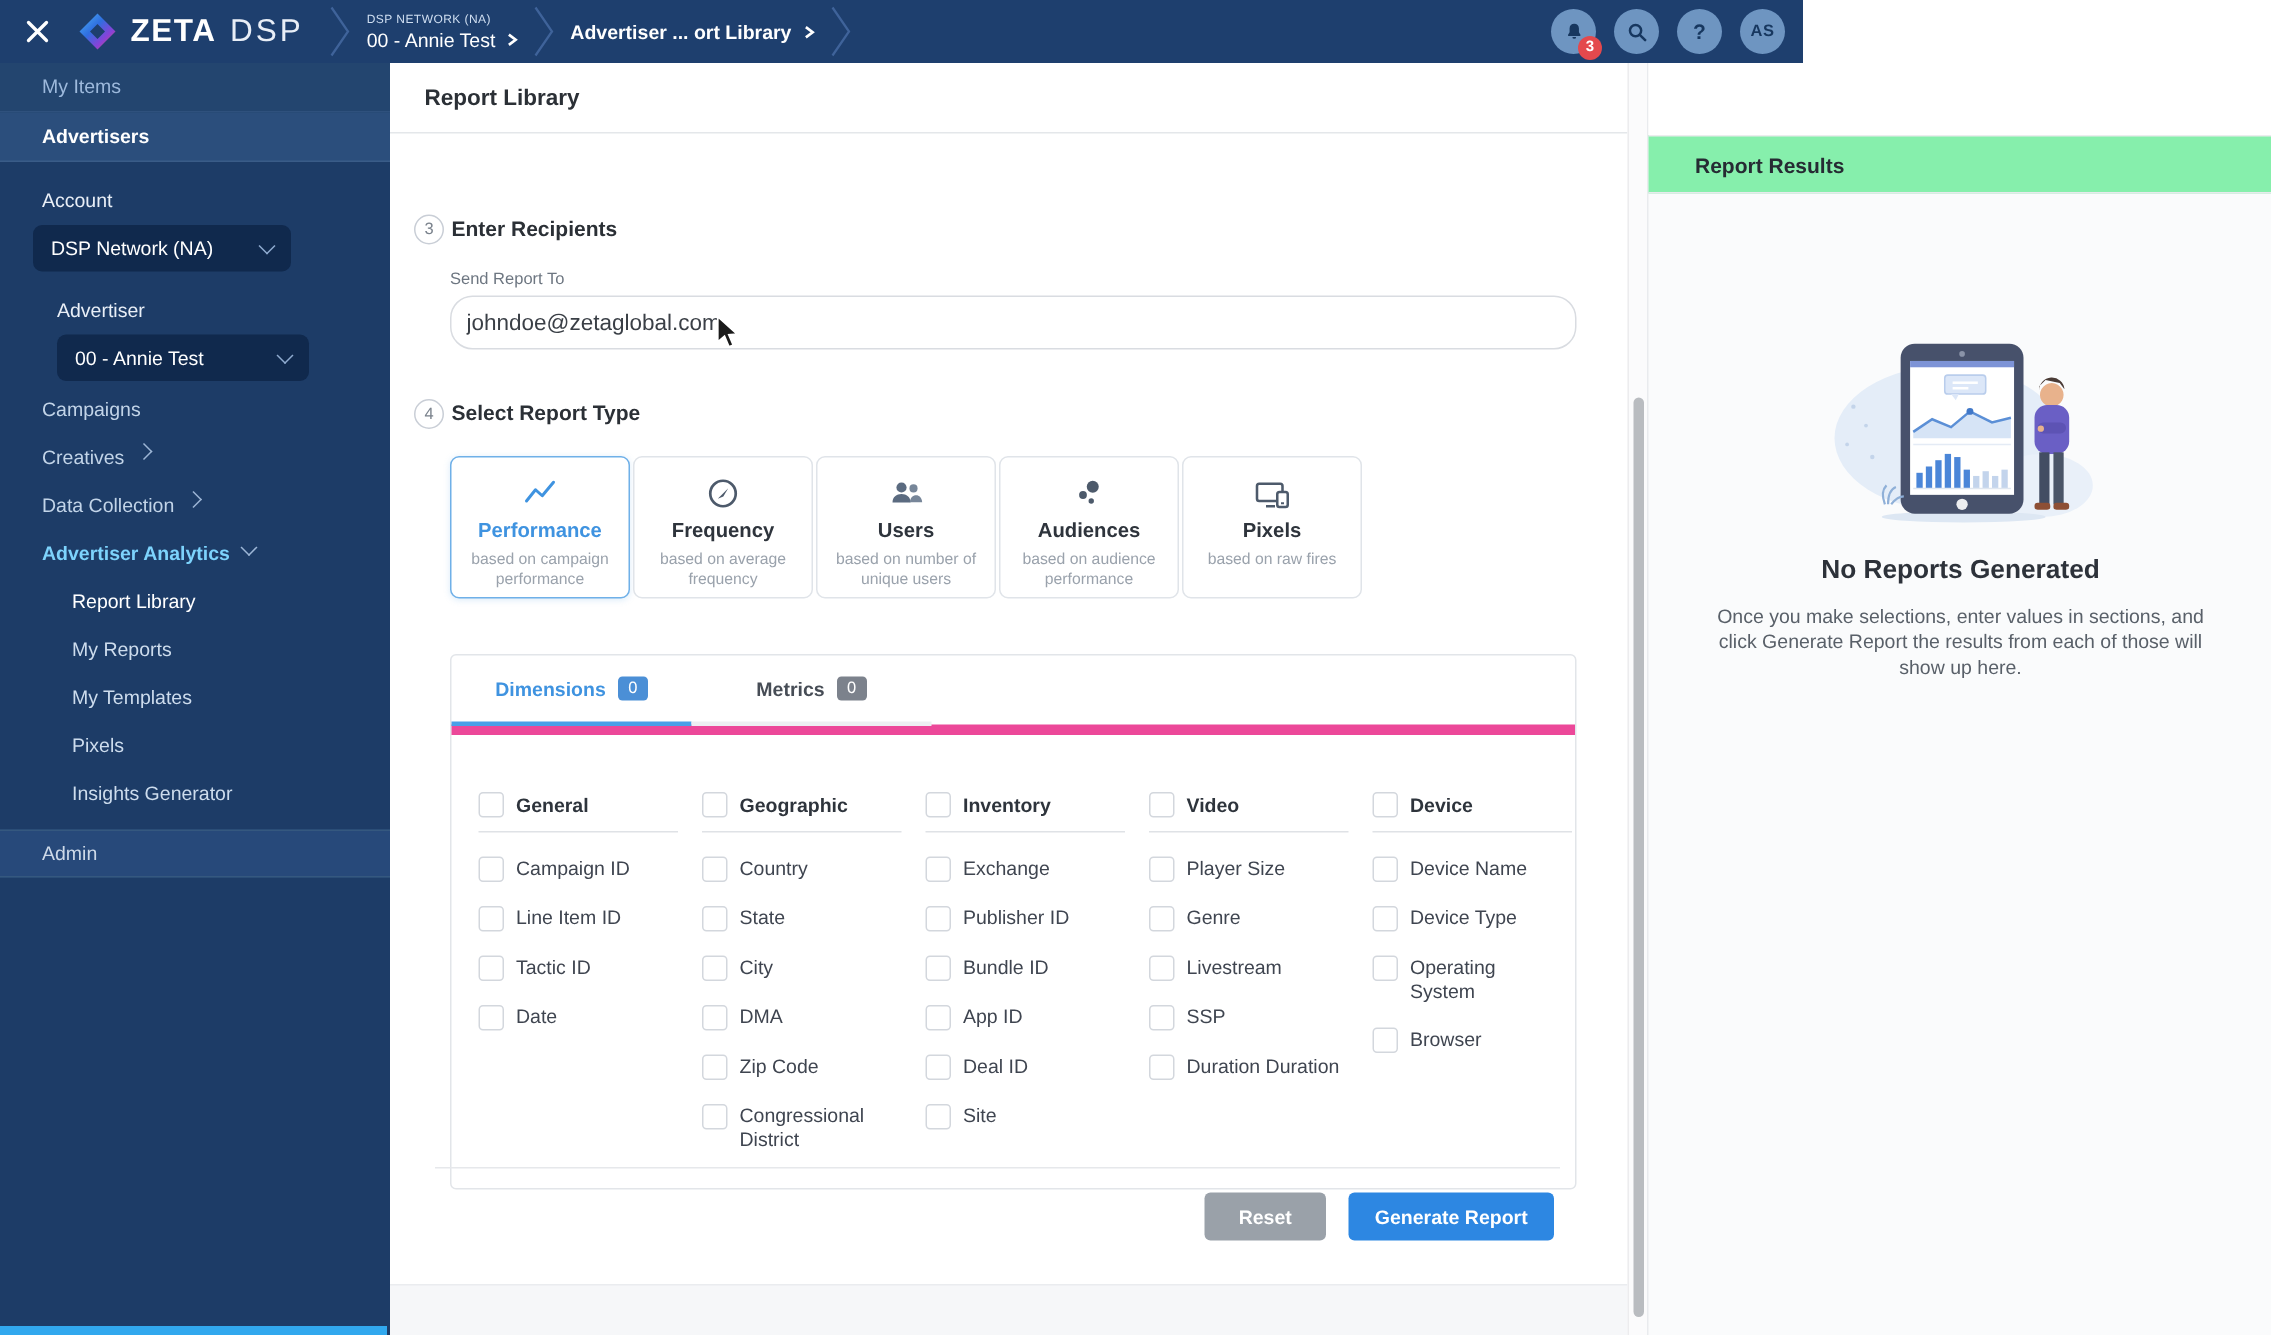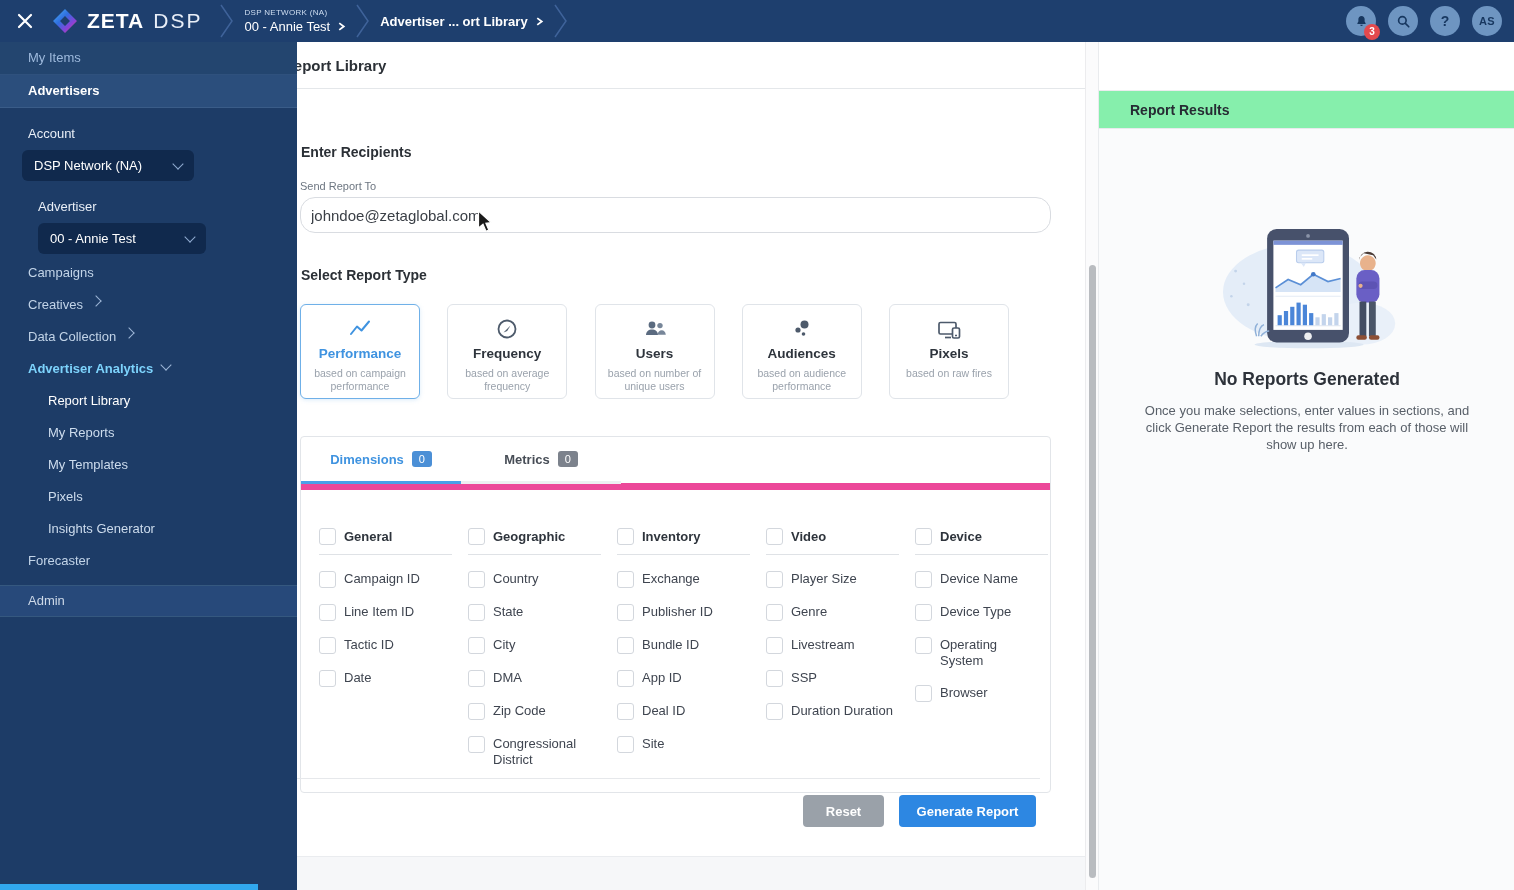--- a/index.html
+++ b/index.html
@@ -1,41 +1,41 @@
 <!DOCTYPE html>
 <html><head>
 <meta charset="utf-8">
 <style>
   html,body{margin:0;padding:0;background:#fff;}
   .stage{position:relative;width:1514px;height:890px;overflow:hidden;
          font-family:"Liberation Sans",sans-serif;-webkit-font-smoothing:antialiased;}
 
   
-  .topbar{position:absolute;left:0;top:0;width:1514px;height:42px;background:#1e3f6e;
+  .topbar{position:absolute;left:0;top:0;width:1202px;height:42px;background:#1e3f6e;
           display:flex;align-items:center;z-index:30;}
   .tb-close{width:22px;height:22px;margin-left:14px;display:flex;align-items:center;justify-content:center;cursor:pointer;}
   .tb-logo{display:flex;align-items:center;margin-left:16px;}
   .tb-zeta{color:#fff;font-weight:800;font-size:21px;letter-spacing:1px;margin-left:9px;}
   .tb-dsp{color:#e8eef7;font-weight:300;font-size:21px;letter-spacing:2px;margin-left:9px;}
   .tb-sep{margin:0 4px;flex:none;display:flex;align-items:center;height:42px;}
   .crumb{display:flex;flex-direction:column;justify-content:center;margin:0 6px;cursor:pointer;}
   .crumb-eyebrow{font-size:8px;color:#cfdef1;letter-spacing:.3px;margin-bottom:2px;}
   .crumb-row{display:flex;align-items:center;gap:7px;}
   .crumb-label{font-size:13px;color:#fff;font-weight:500;}
   .crumb.bold .crumb-label{font-weight:700;}
   .tb-spacer{flex:1;}
   .tb-circle{position:relative;width:30px;height:30px;border-radius:50%;background:#6e95c1;
              display:flex;align-items:center;justify-content:center;margin-right:12px;cursor:pointer;flex:none;}
   .tb-badge{position:absolute;right:-4px;bottom:-4px;min-width:16px;height:16px;border-radius:8px;
             background:#e4494d;color:#fff;font-size:10px;font-weight:700;line-height:16px;text-align:center;}
   .tb-q{color:#17375f;font-size:14px;font-weight:700;}
   .tb-as{color:#17375f;font-size:11px;font-weight:700;letter-spacing:.3px;}
 
   
-  .sidebar{position:absolute;left:0;top:42px;width:297px;height:848px;background:#1d3c67;z-index:20;}
+  .sidebar{position:absolute;left:0;top:42px;width:260px;height:848px;background:#1d3c67;z-index:20;}
   .sb-band{height:32px;line-height:32px;padding-left:28px;font-size:13px;}
   .sb-myitems{background:#23456f;border-bottom:1px solid #2f517d;color:#9db9dc;cursor:pointer;}
   .sb-advertisers{background:#2b4e7c;border-bottom:1px solid #3a5c88;color:#fff;font-weight:600;cursor:pointer;}
   .sb-label{color:#e9eff7;font-size:13px;padding-left:28px;margin-top:18px;}
   .sb-select{background:#10294d;border-radius:6px;height:31px;display:flex;align-items:center;
              justify-content:space-between;padding:0 12px;color:#fff;font-size:13px;cursor:pointer;margin-top:9px;}
   .sb-select .chev{color:#8fabd0;margin-top:-3px;}
   .sb-acct{margin-left:22px;width:148px;}
   .sb-advlbl{padding-left:38px;}
   .sb-adv{margin-left:38px;width:144px;}
@@ -61,21 +61,21 @@
   .main-header{height:46px;border-bottom:1px solid #e4e7ea;display:flex;align-items:center;padding-left:23px;
                font-size:15px;font-weight:700;color:#2b3036;background:#fff;}
   .step-circle{position:absolute;width:18px;height:18px;border:1px solid #c9ced6;border-radius:50%;
                color:#7a828c;font-size:11px;display:flex;align-items:center;justify-content:center;background:#fff;}
   .step-title{position:absolute;font-size:14px;font-weight:700;color:#2b3036;}
   .field-label{position:absolute;left:40px;top:138px;font-size:11px;color:#6d7681;}
   .recip-input{position:absolute;left:40px;top:155px;width:729px;height:34px;border:1px solid #d9dce1;
                border-radius:15px;font-size:15px;color:#3a3f46;padding:0 10px;outline:none;
                font-family:"Liberation Sans",sans-serif;background:#fff;}
 
-  .rt-cards{position:absolute;left:40px;top:262px;width:709px;height:95px;display:flex;justify-content:space-between;}
+  .rt-cards{position:absolute;left:40px;top:262px;width:608px;height:95px;display:flex;justify-content:space-between;}
   .rt-card{width:118px;height:93px;background:#fff;border:1px solid #e0e4e9;border-radius:6px;cursor:pointer;
            display:flex;flex-direction:column;align-items:center;text-align:center;}
   .rt-card.selected{border:1px solid #6fb0e8;box-shadow:0 1px 4px rgba(111,176,232,.25);}
   .rt-icon{height:24px;margin-top:12px;color:#4d5a6b;}
   .rt-title{font-size:13.5px;font-weight:700;color:#2e343c;margin-top:5px;}
   .rt-card.selected .rt-title{color:#3f93e0;font-weight:600;}
   .rt-desc{font-size:10.5px;color:#9aa2ac;line-height:12.5px;margin-top:6px;padding:0 8px;}
 
   .dims-card{position:absolute;left:40px;top:394px;width:749px;height:355px;border:1px solid #e2e5e9;
              border-radius:4px;background:#fff;}
@@ -234,23 +234,20 @@
           <span class="lbl">My Reports</span>
         </div>
         <div class="nav-item sub">
           <span class="lbl">My Templates</span>
         </div>
         <div class="nav-item sub">
           <span class="lbl">Pixels</span>
         </div>
         <div class="nav-item sub">
           <span class="lbl">Insights Generator</span>
-        </div>
-        <div class="nav-item">
-          <span class="lbl">Forecaster</span>
         </div>
       </div>
 
     <div class="sb-admin">Admin</div>
     <div class="sb-cyan"></div>
   </div>
 
   <div class="main">
     <div class="main-header">Report Library</div>
 

